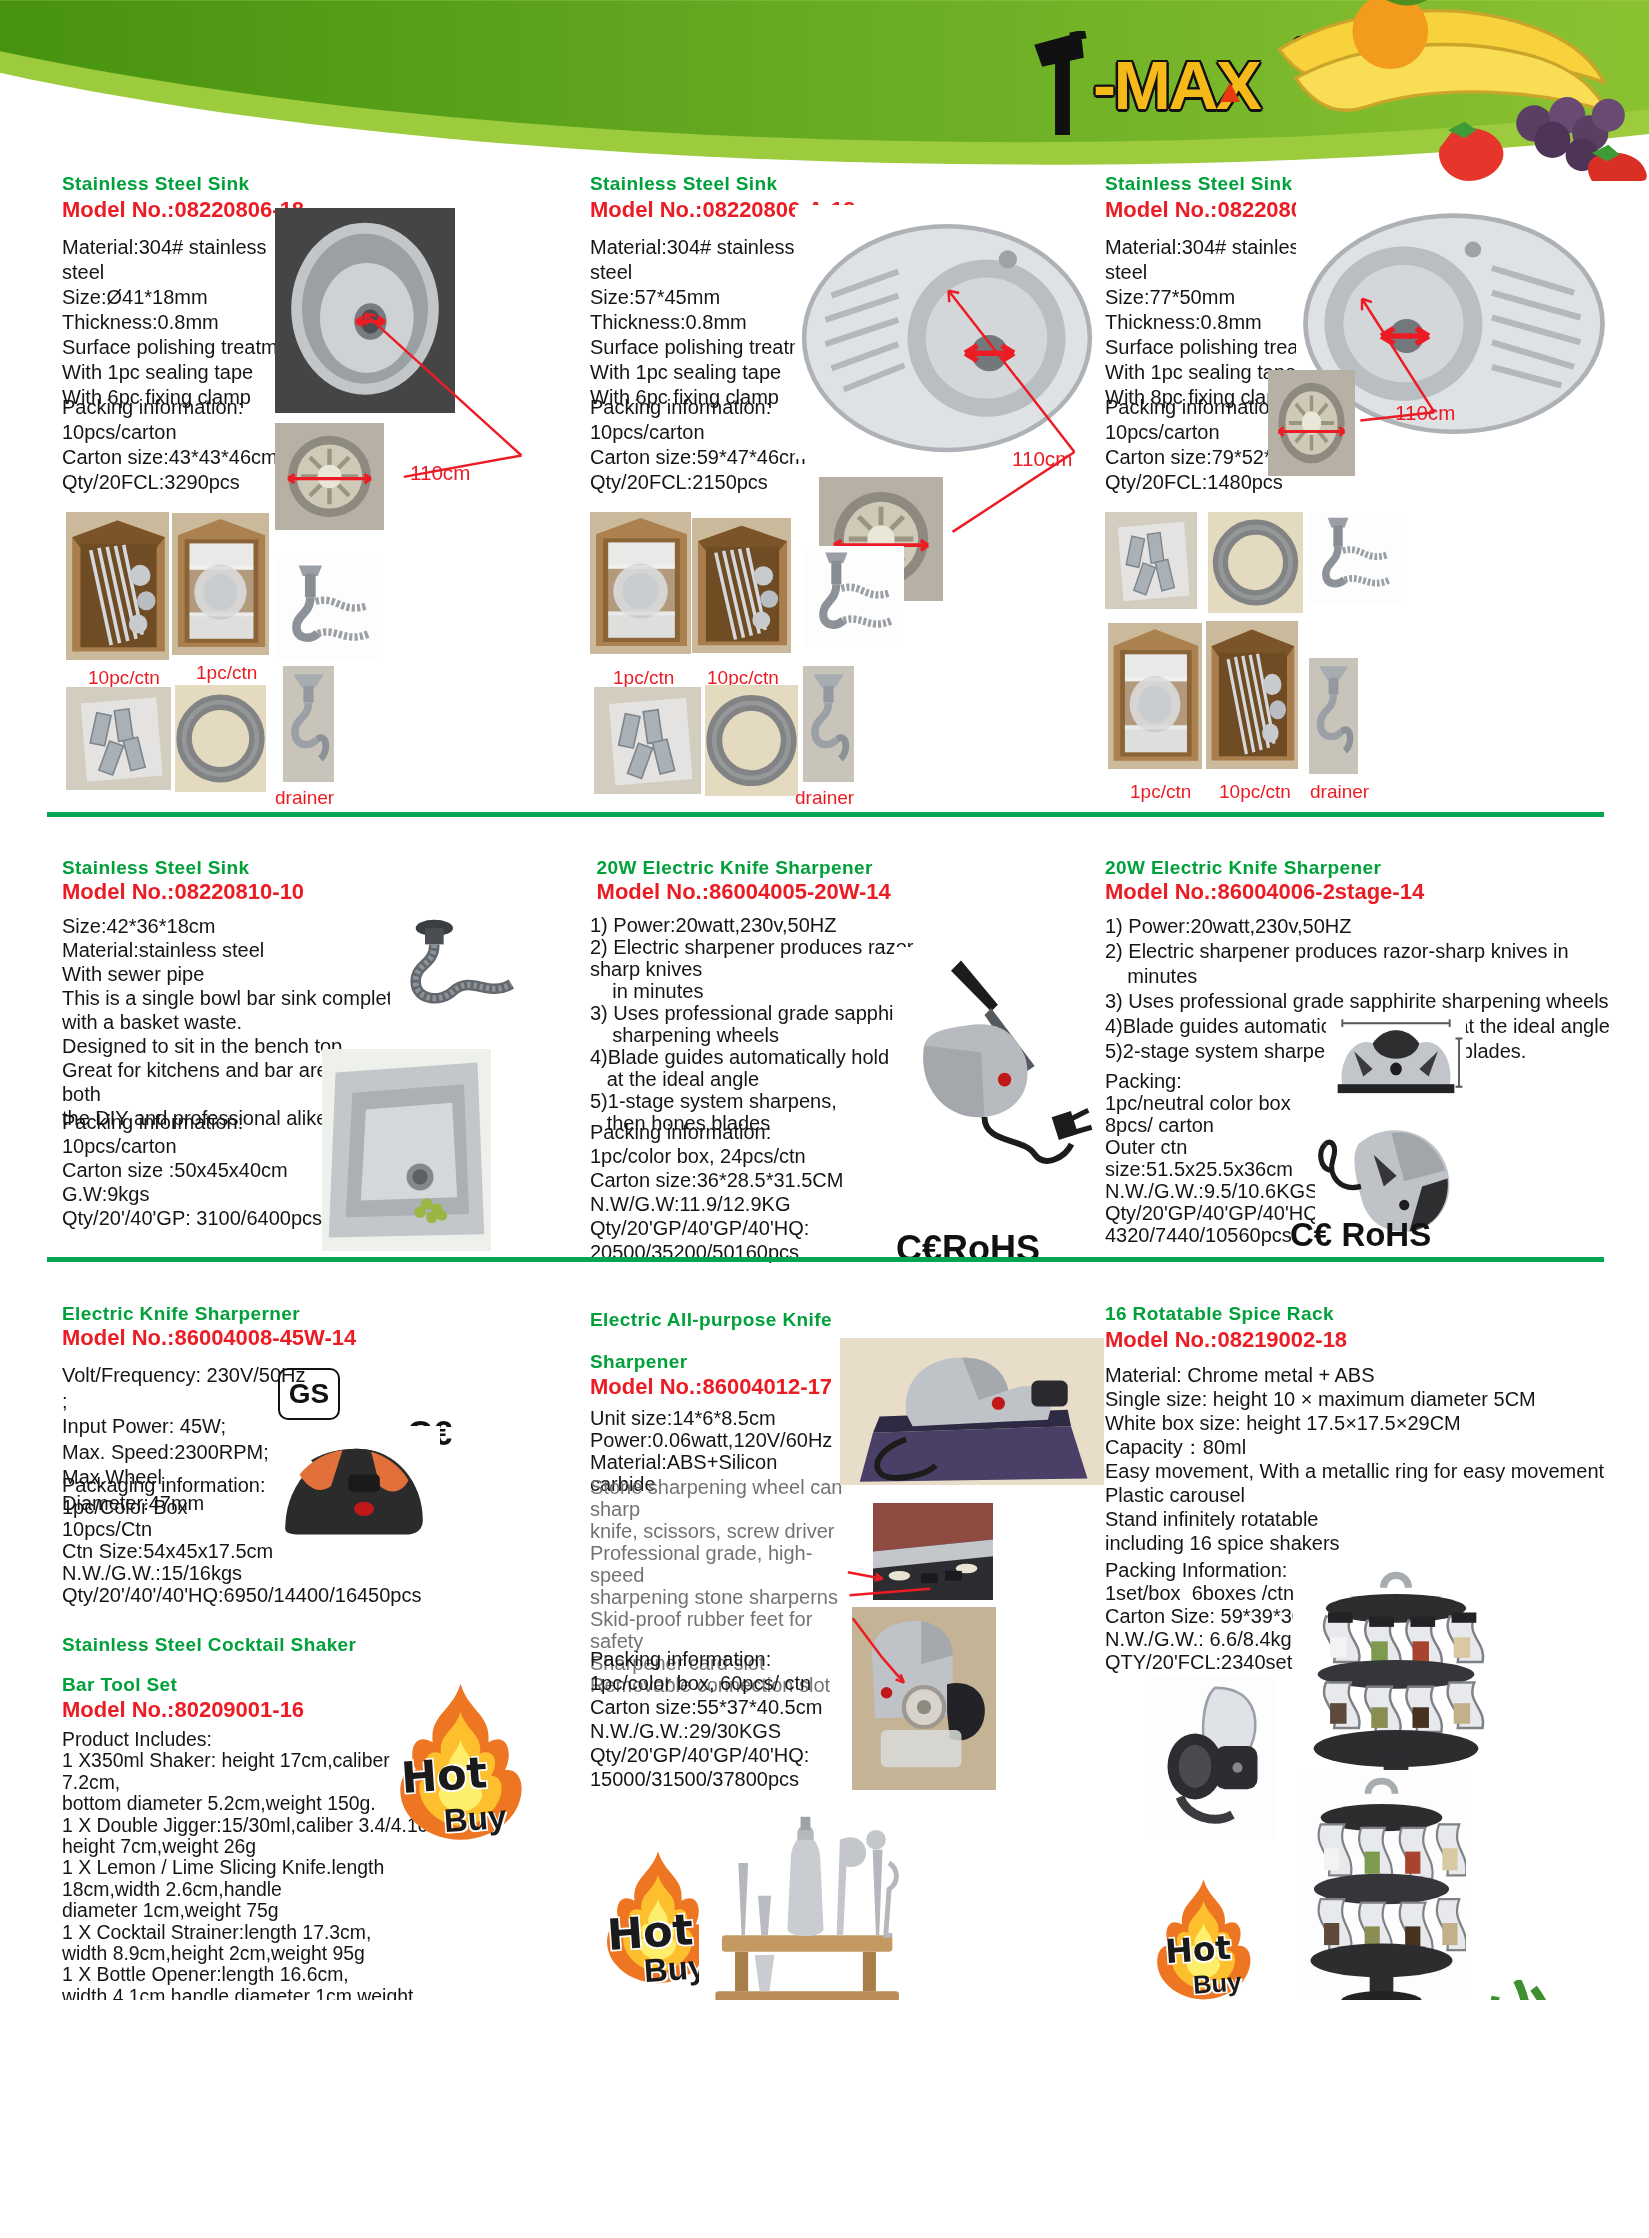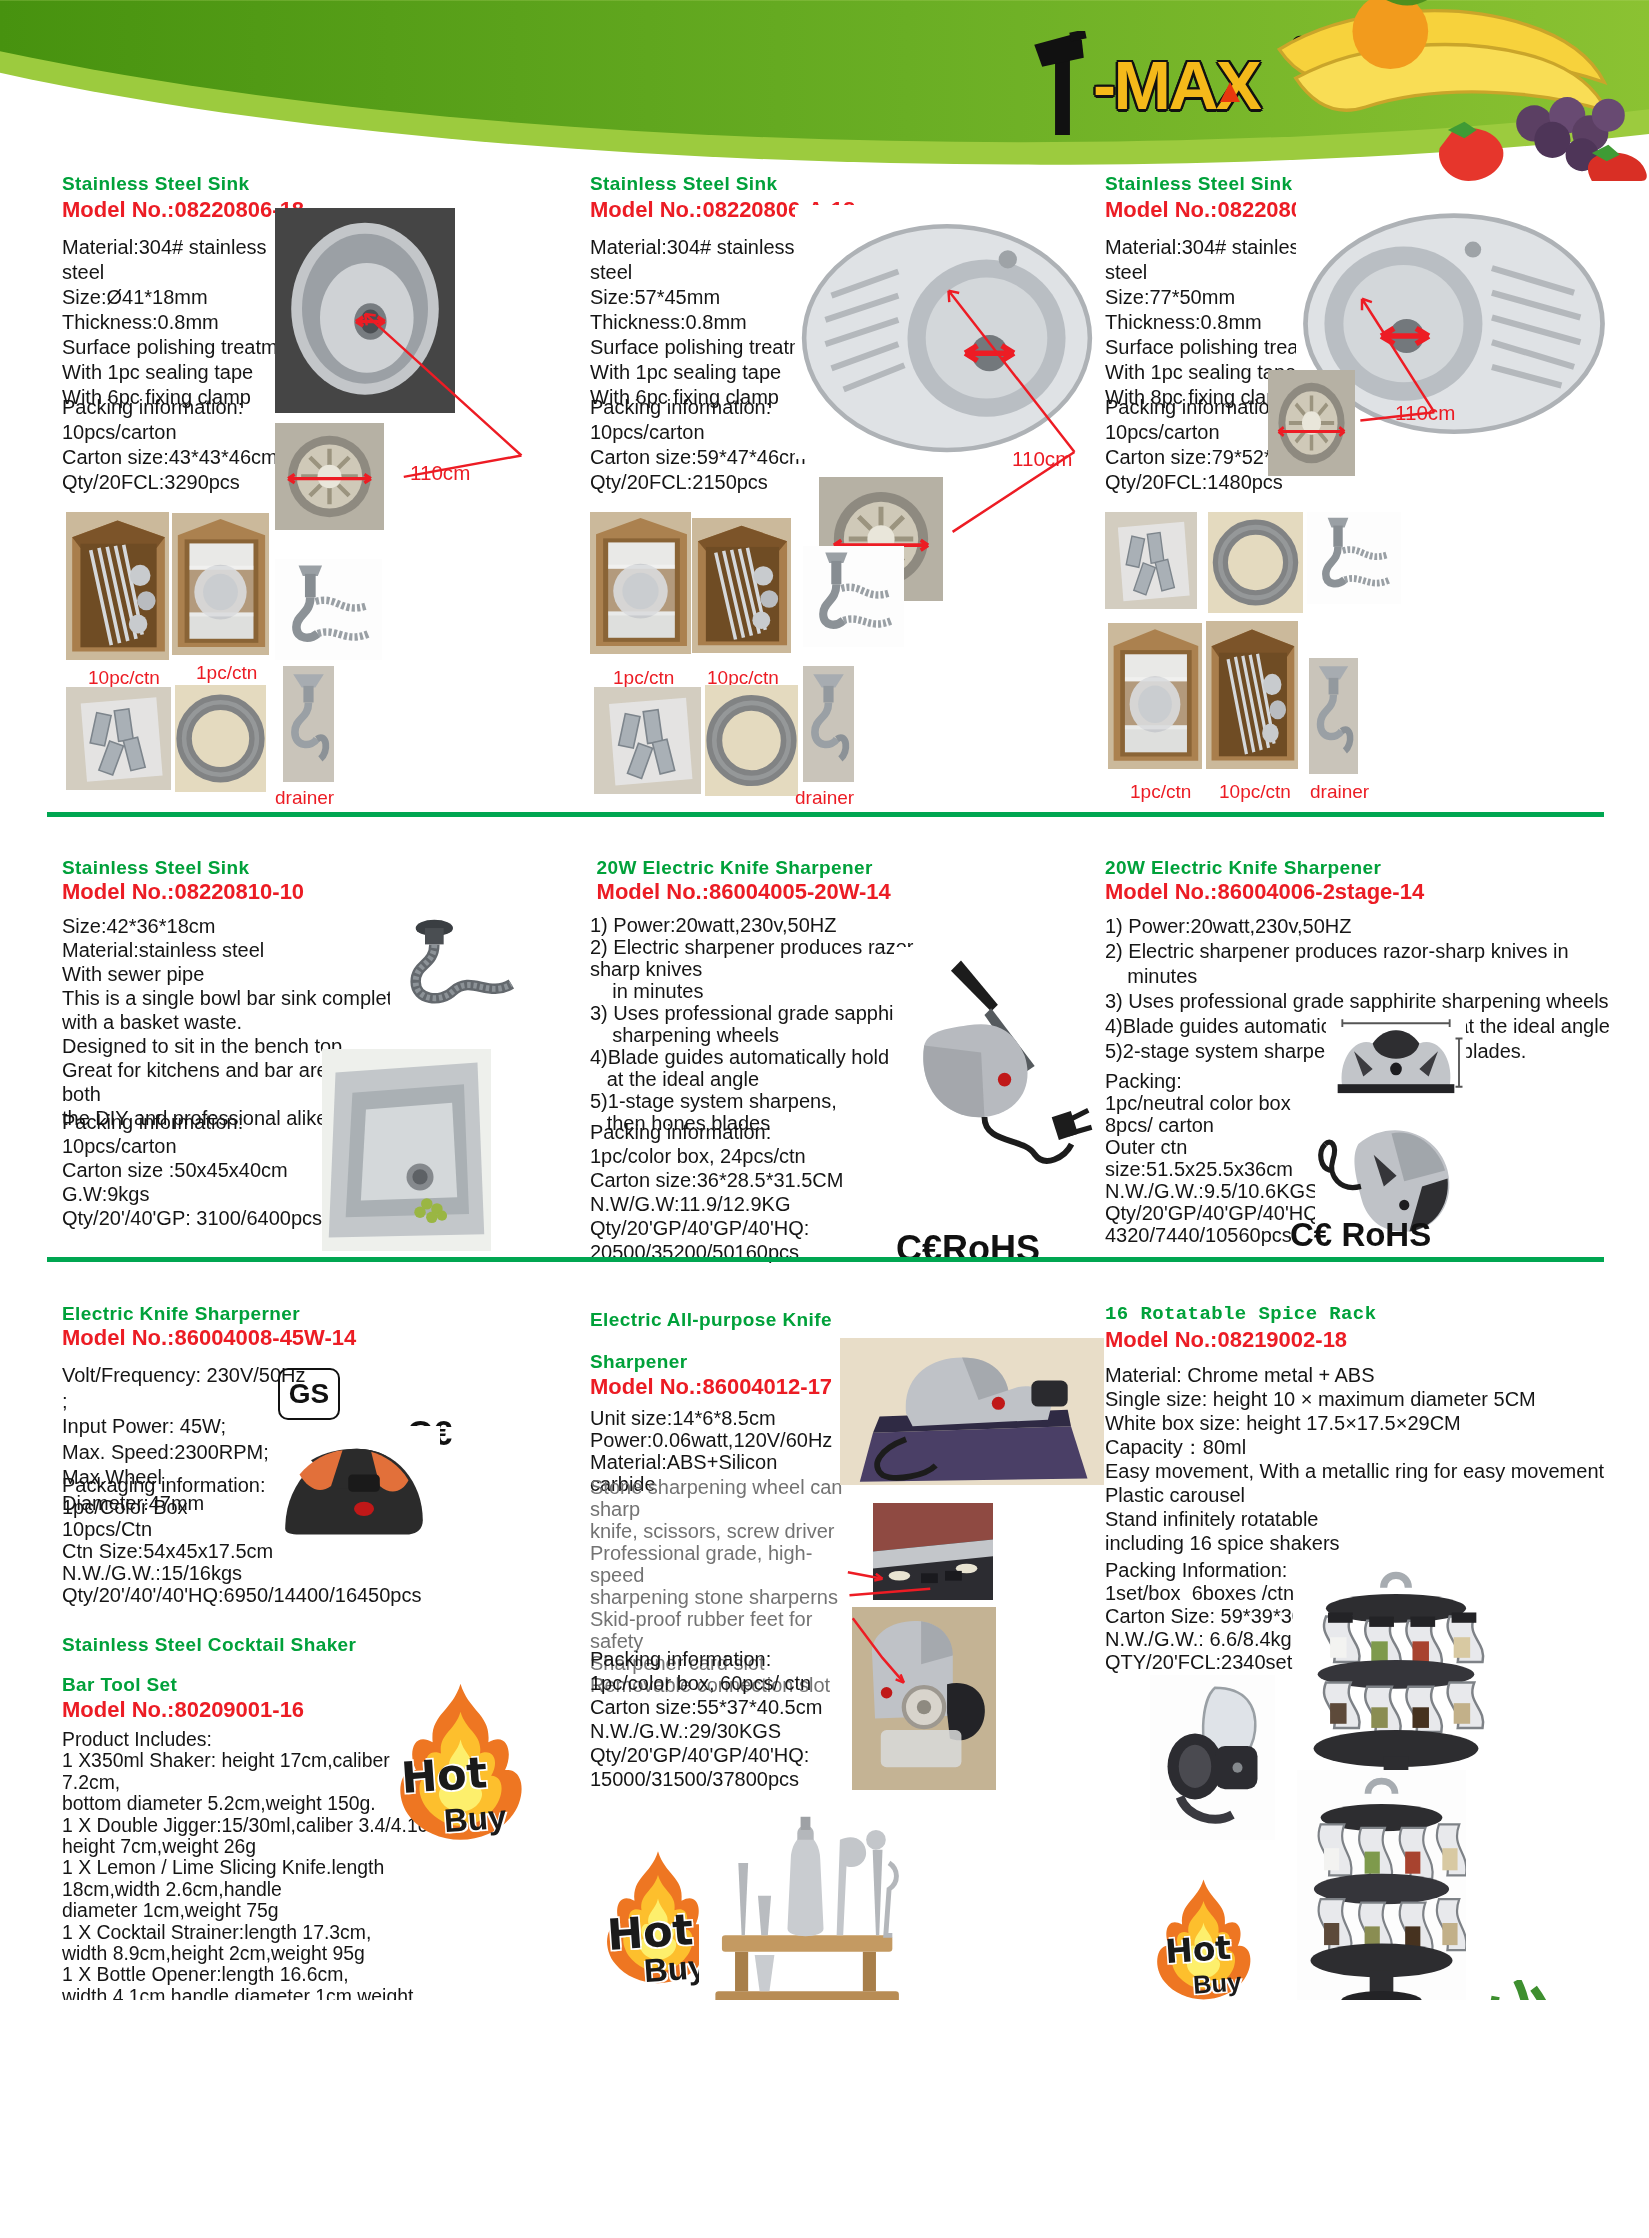--- a/index.html
+++ b/index.html
@@ -640,21 +640,21 @@
         <circle cx="24" cy="60" r="4" fill="#c01818"></circle>
       </svg>
     </div>
     <svg class="ov" style="left:243px;top:272px;width:272px;height:239px;" viewBox="0 0 330 290">
       <path d="M18 16 L60 24 M20 44 L118 36 M24 72 L60 120 L86 150" stroke="#ed1c24" stroke-width="3" fill="none"></path>
       <path d="M60 24 l-10 2 M60 24 l-8 -6 M86 150 l-10 -4 M86 150 l-4 -10" stroke="#ed1c24" stroke-width="3" fill="none"></path>
     </svg>
   </section>
 
   <section class="product" style="left:1105px;top:1287px;width:507px;height:949px;">
-    <h2 class="title" style="left:0;top:0;font-family:Liberation Mono, monospace;">16 Rotatable Spice Rack</h2>
+    <h2 class="title" style="left:0;top:0;">16 Rotatable Spice Rack</h2>
     <div class="model" style="left:0;top:40px;">Model No.:08219002-18</div>
     <div class="lines" style="left:0;top:76px;width:507px;line-height:24px;">Material: Chrome metal + ABS
 Single size: height 10 × maximum diameter 5CM
 White box size: height 17.5×17.5×29CM
 Capacity：80ml
 Easy movement, With a metallic ring for easy movement
 Plastic carousel
 Stand infinitely rotatable
 including 16 spice shakers</div>
     <div class="lines" style="left:0;top:272px;width:264px;line-height:23px;">Packing Information:

